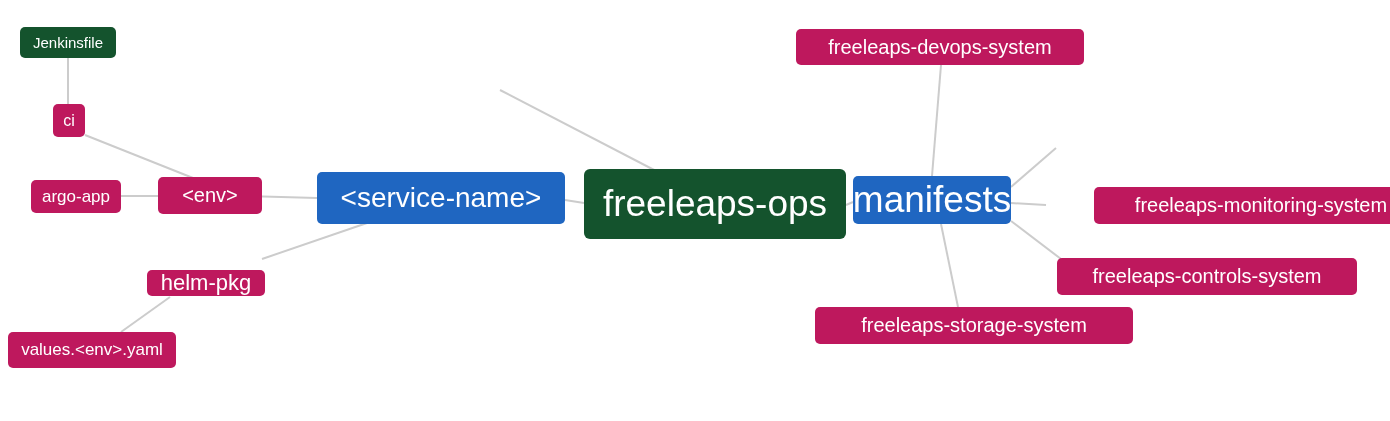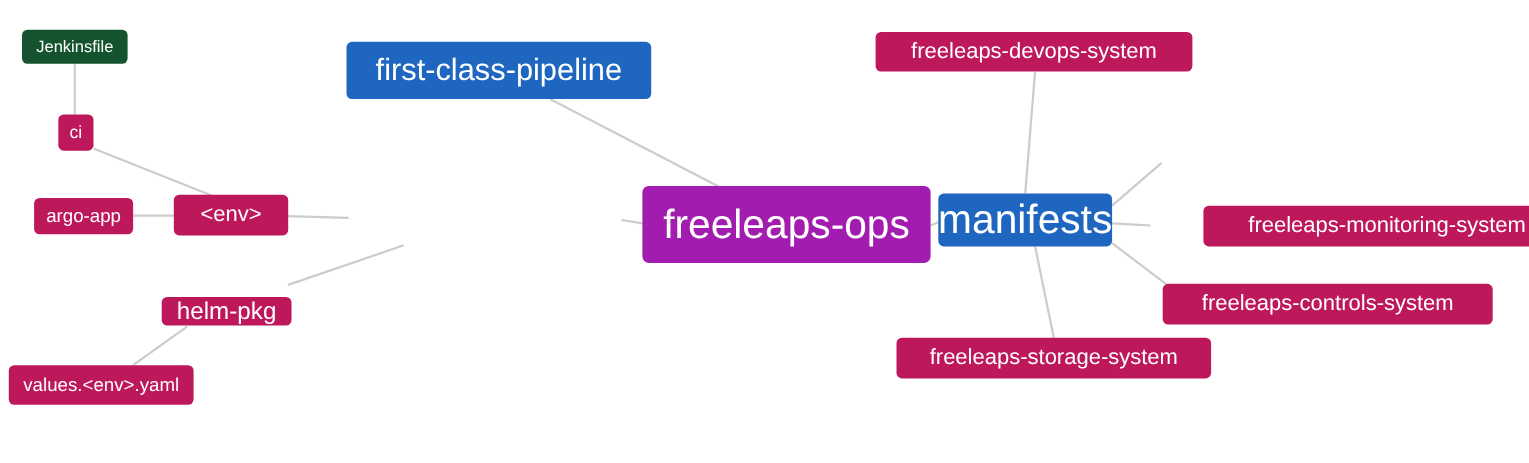--- a/index.html
+++ b/index.html
@@ -28,39 +28,39 @@
     align-items: center;
     justify-content: center;
     color: #ffffff;
     border-radius: 5px;
     white-space: nowrap;
     box-sizing: border-box;
     cursor: pointer;
   }
   .c-green  { background: #be185d; }
   .c-blue   { background: #1f66c1; }
-  .c-dark   { background: #a21caf; }
+  .c-dark   { background: #14532d; }
   .c-red    { background: #be185d; }
   .c-orange { background: #14532d; }
 
   #n-root        { left: 584px;  top: 169px; width: 262px; height: 70px; font-size: 37px; border-radius: 6px; }
   #n-fcp         { left: 315px;  top: 38px;  width: 277px; height: 52px; font-size: 28px; }
   #n-service     { left: 317px;  top: 172px; width: 248px; height: 52px; font-size: 28px; }
   #n-env         { left: 158px;  top: 177px; width: 104px;  height: 37px; font-size: 20px; }
   #n-ci          { left: 53px;   top: 104px; width: 32px;  height: 33px; font-size: 16px; }
   #n-jenkinsfile { left: 20px;   top: 27px;  width: 96px;  height: 31px; font-size: 15px; }
   #n-argoapp     { left: 31px;   top: 180px; width: 90px;  height: 33px; font-size: 17px; }
   #n-helmpkg     { left: 147px;  top: 258px; width: 118px; height: 26px; font-size: 22px; margin-top: 12px; }
   #n-values      { left: 8px;    top: 332px; width: 168px; height: 36px; font-size: 17px; }
   #n-manifests   { left: 853px;  top: 176px; width: 158px; height: 48px; font-size: 37px; }
   #n-devops      { left: 796px;  top: 29px;  width: 288px; height: 36px; font-size: 20px; }
   #n-network     { left: 1053px; top: 112px; width: 295px; height: 37px; font-size: 20px; }
   #n-monitoring  { left: 1046px; top: 187px; width: 334px; height: 37px; font-size: 20px; margin-left: 48px; }
   #n-controls    { left: 1057px; top: 258px; width: 300px; height: 37px; font-size: 20px; }
-  #n-storage     { left: 815px;  top: 307px; width: 286px; height: 37px; font-size: 20px; }
+  #n-storage     { left: 815px;  top: 307px; width: 318px; height: 37px; font-size: 20px; }
 </style>
 </head>
 <body>
 
 <div id="canvas">
 
   <svg id="edges" width="1390" height="421">
     <g stroke="#cccccc" stroke-width="2" fill="none">
       <line x1="68" y1="58" x2="68" y2="104"></line>
       <line x1="85" y1="135" x2="193" y2="178"></line>
@@ -73,21 +73,21 @@
       <line x1="846" y1="205" x2="853" y2="202"></line>
       <line x1="932" y1="176" x2="941" y2="65"></line>
       <line x1="1011" y1="187" x2="1056" y2="148"></line>
       <line x1="1011" y1="203" x2="1046" y2="205"></line>
       <line x1="1011" y1="221" x2="1061" y2="259"></line>
       <line x1="941" y1="224" x2="958" y2="307"></line>
     </g>
   </svg>
 
   <div class="node c-dark" id="n-root">freeleaps-ops</div>
-  <div class="node c-blue" id="n-fcp">first-class-pipeline</div>
+  <div class="node c-blue" id="n-service">&lt;service-name&gt;</div>
   <div class="node c-green" id="n-env">&lt;env&gt;</div>
   <div class="node c-red" id="n-ci">ci</div>
   <div class="node c-orange" id="n-jenkinsfile">Jenkinsfile</div>
   <div class="node c-red" id="n-argoapp">argo-app</div>
   <div class="node c-green" id="n-helmpkg">helm-pkg</div>
   <div class="node c-red" id="n-values">values.&lt;env&gt;.yaml</div>
   <div class="node c-blue" id="n-manifests">manifests</div>
   <div class="node c-green" id="n-devops">freeleaps-devops-system</div>
   <div class="node c-green" id="n-monitoring">freeleaps-monitoring-system</div>
   <div class="node c-green" id="n-controls">freeleaps-controls-system</div>

